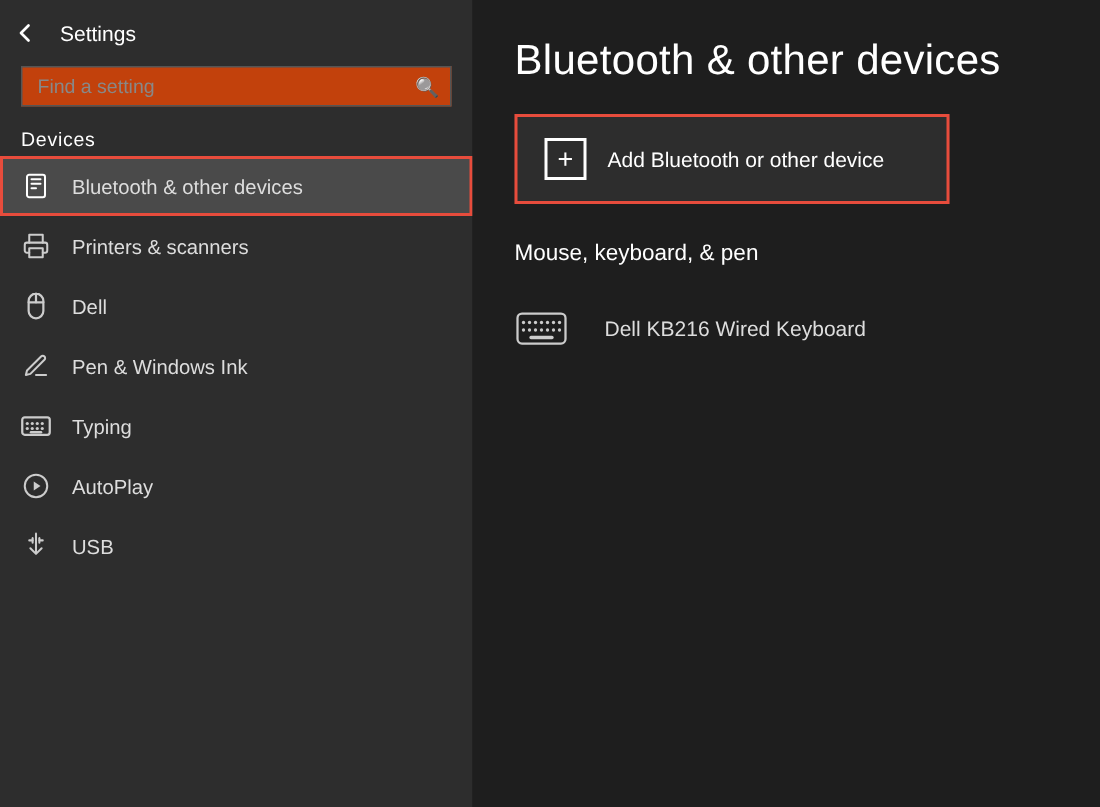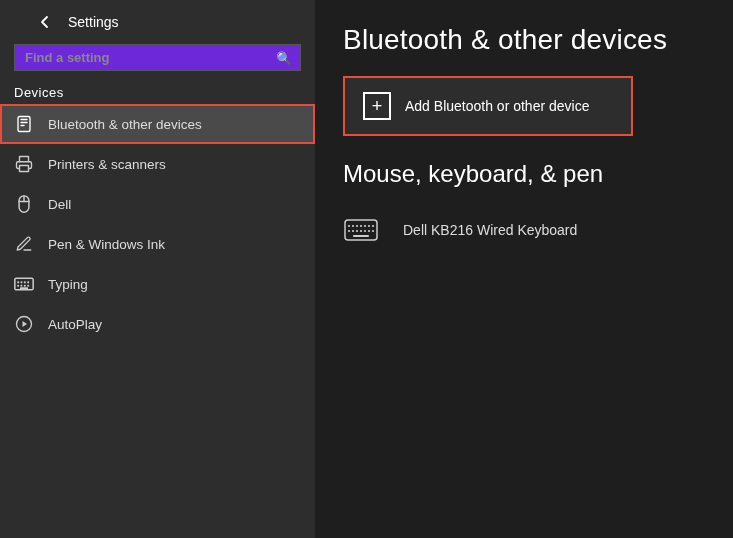--- a/index.html
+++ b/index.html
@@ -20,21 +20,21 @@
       background: #2d2d2d;
       display: flex;
       flex-direction: column;
       height: 538px;
       overflow: hidden;
     }
 
     .sidebar-header {
       display: flex;
       align-items: center;
-      padding: 10px 32px;
+      padding: 10px 4px;
       gap: 10px;
       height: 44px;
     }
 
     .back-btn {
       background: none;
       border: none;
       color: #fff;
       cursor: pointer;
       font-size: 16px;
@@ -49,27 +49,26 @@
       font-weight: 400;
     }
 
     .search-box {
       margin: 0 14px 8px 14px;
       position: relative;
     }
 
     .search-box input {
       width: 100%;
-      background: #6d28d9;
+      background: #c2410c;
       border: 1px solid #555;
       color: #ccc;
       padding: 5px 30px 5px 10px;
       font-size: 13px;
       outline: none;
-      font-weight: bold;
     }
 
     .search-box input::placeholder {
       color: #888;
     }
 
     .search-icon-wrap {
       position: absolute;
       right: 8px;
       top: 50%;
@@ -148,21 +147,21 @@
       border: 2px solid #fff;
       display: flex;
       align-items: center;
       justify-content: center;
       flex-shrink: 0;
       font-size: 18px;
       font-weight: 300;
     }
 
     .section-title {
-      font-size: 24px;
+      font-size: 15px;
       font-weight: 300;
       color: #fff;
       margin-bottom: 16px;
     }
 
     .device-item {
       display: flex;
       align-items: center;
       gap: 24px;
       padding: 8px 0;
@@ -272,20 +271,33 @@
   <div class="nav-item">
     <span class="nav-icon">
       <svg width="18" height="18" viewBox="0 0 24 24" fill="none" stroke="#ccc" stroke-width="1.8" stroke-linecap="round" stroke-linejoin="round">
         <circle cx="12" cy="12" r="10"></circle>
         <polygon points="10 8 16 12 10 16 10 8" fill="#ccc" stroke="none"></polygon>
       </svg>
     </span>
     <span>AutoPlay</span>
   </div>
 
+  <div class="nav-item">
+    <span class="nav-icon">
+      <svg width="16" height="18" viewBox="0 0 20 24" fill="none" stroke="#ccc" stroke-width="1.8" stroke-linecap="round" stroke-linejoin="round">
+        <line x1="10" y1="1" x2="10" y2="18"></line>
+        <polyline points="5 14 10 19 15 14"></polyline>
+        <line x1="7" y1="5" x2="7" y2="9"></line>
+        <line x1="13" y1="5" x2="13" y2="9"></line>
+        <line x1="7" y1="7" x2="4" y2="7"></line>
+        <line x1="13" y1="7" x2="16" y2="7"></line>
+      </svg>
+    </span>
+    <span>USB</span>
+  </div>
 
 </div>
 
 <div class="main-content">
 
   <h1 class="page-title">Bluetooth &amp; other devices</h1>
 
   <button class="add-device-btn">
     <div class="plus-box">+</div>
     <span>Add Bluetooth or other device</span>

